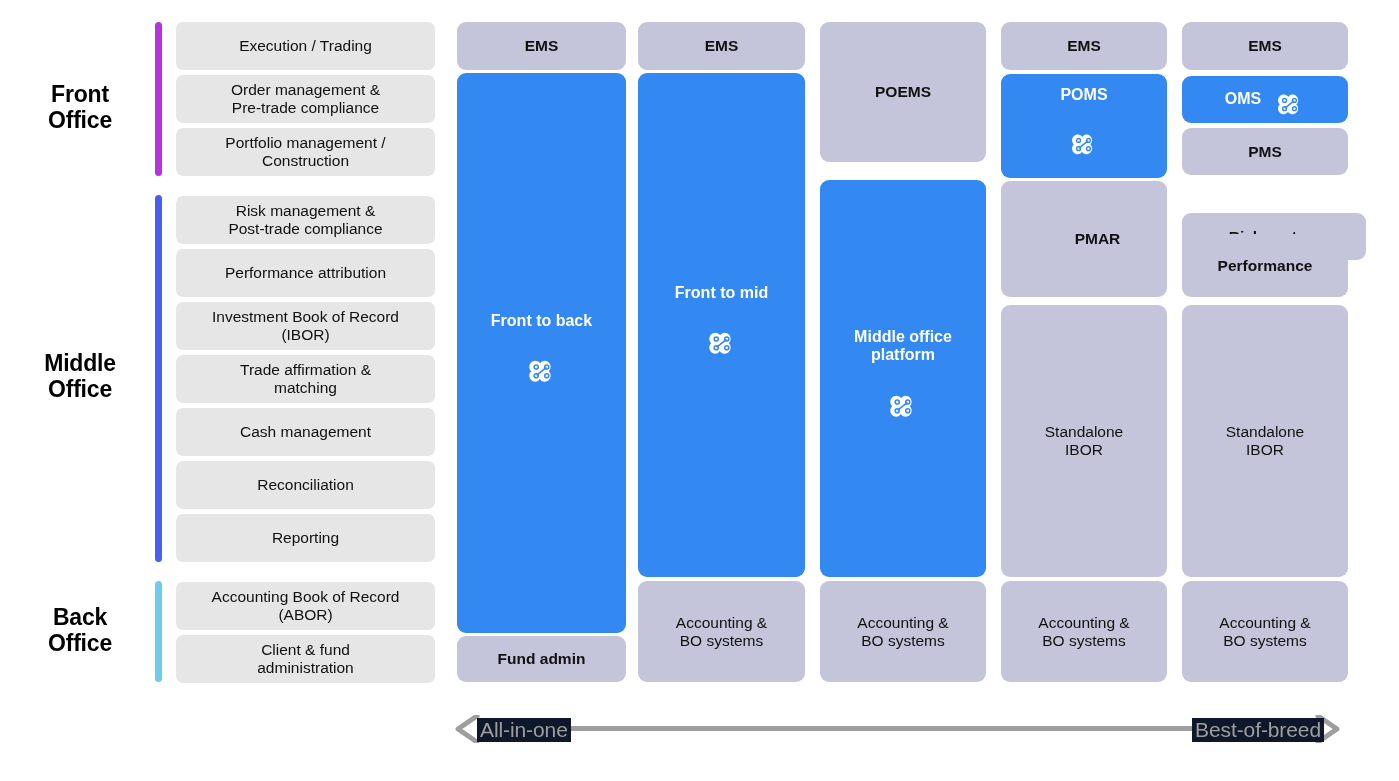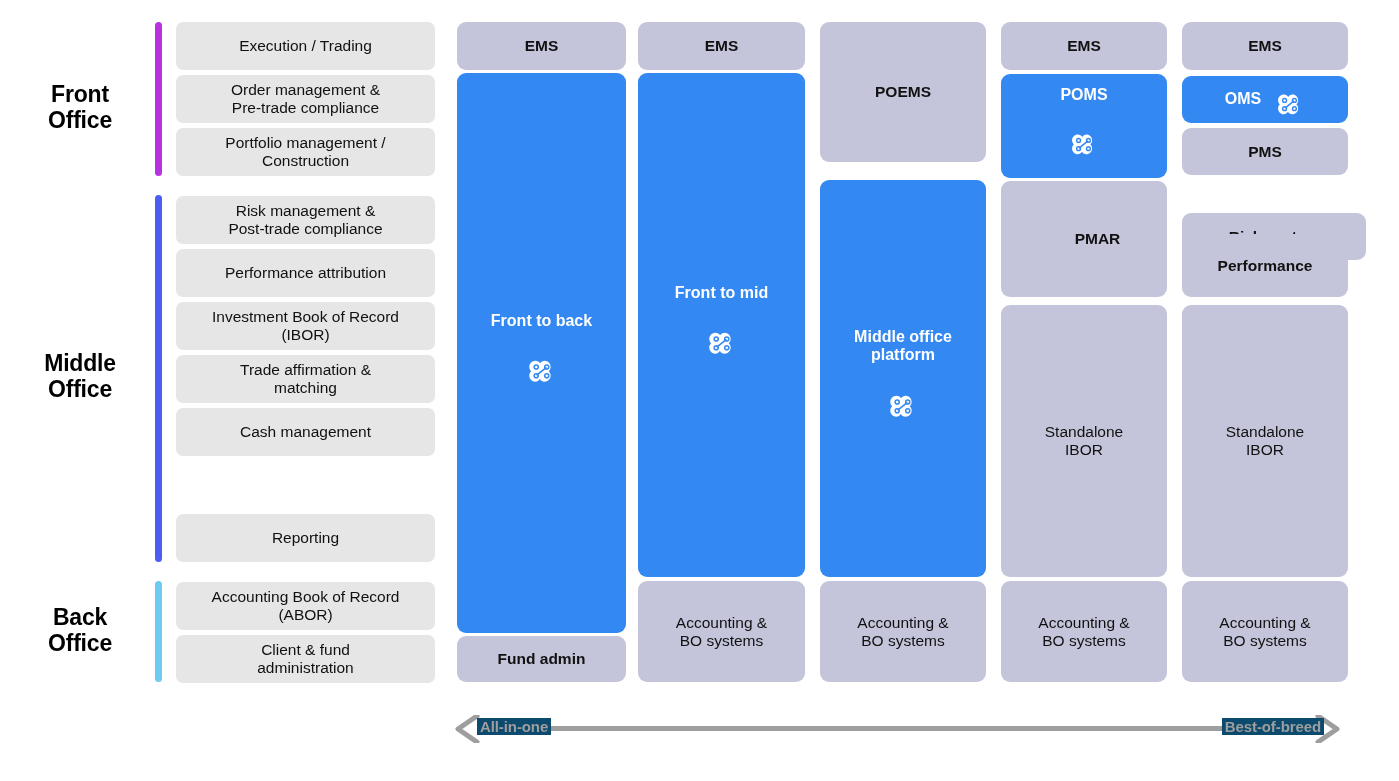--- a/index.html
+++ b/index.html
@@ -115,24 +115,24 @@
     position: absolute;
     left: 26px;
     right: 26px;
     top: 13px;
     height: 5px;
     background: #9e9e9e;
   }
   .spec-text {
     position: absolute;
     top: 5px;
-    font-size: 15px;
-    font-weight: 700;
+    font-size: 21px;
+    font-weight: 400;
     color: #9e9e9e;
-    background: #0c4a6e;
+    background: #0f172a;
     padding: 0 3px;
     letter-spacing: -0.1px;
   }
   .spec-text.left { left: 22px; }
   .spec-text.right { right: 16px; }
   .spec-arrow { position: absolute; top: 2px; }
   .spec-arrow.left { left: 0px; }
   .spec-arrow.right { right: 0px; }
 </style>
 </head>
@@ -158,20 +158,21 @@
 Construction</div>
 
   <div class="cap-box" style="top:196px;height:48px;">Risk management &amp;
 Post-trade compliance</div>
   <div class="cap-box" style="top:249px;height:48px;border-radius:7px;">Performance attribution</div>
   <div class="cap-box" style="top:302px;height:48px;">Investment Book of Record
 (IBOR)</div>
   <div class="cap-box" style="top:355px;height:48px;">Trade affirmation &amp;
 matching</div>
   <div class="cap-box" style="top:408px;height:48px;">Cash management</div>
+  <div class="cap-box" style="top:461px;height:48px;">Reconciliation</div>
   <div class="cap-box" style="top:514px;height:48px;">Reporting</div>
 
   <div class="cap-box" style="top:582px;height:48px;text-align:center;">Accounting Book of Record
 (ABOR)</div>
   <div class="cap-box" style="top:635px;height:48px;">Client &amp; fund
 administration</div>
 
   <div class="vbox gray bold" style="left:457px;top:22px;width:169px;height:48px;">
     <span class="vlabel">EMS</span>
   </div>

